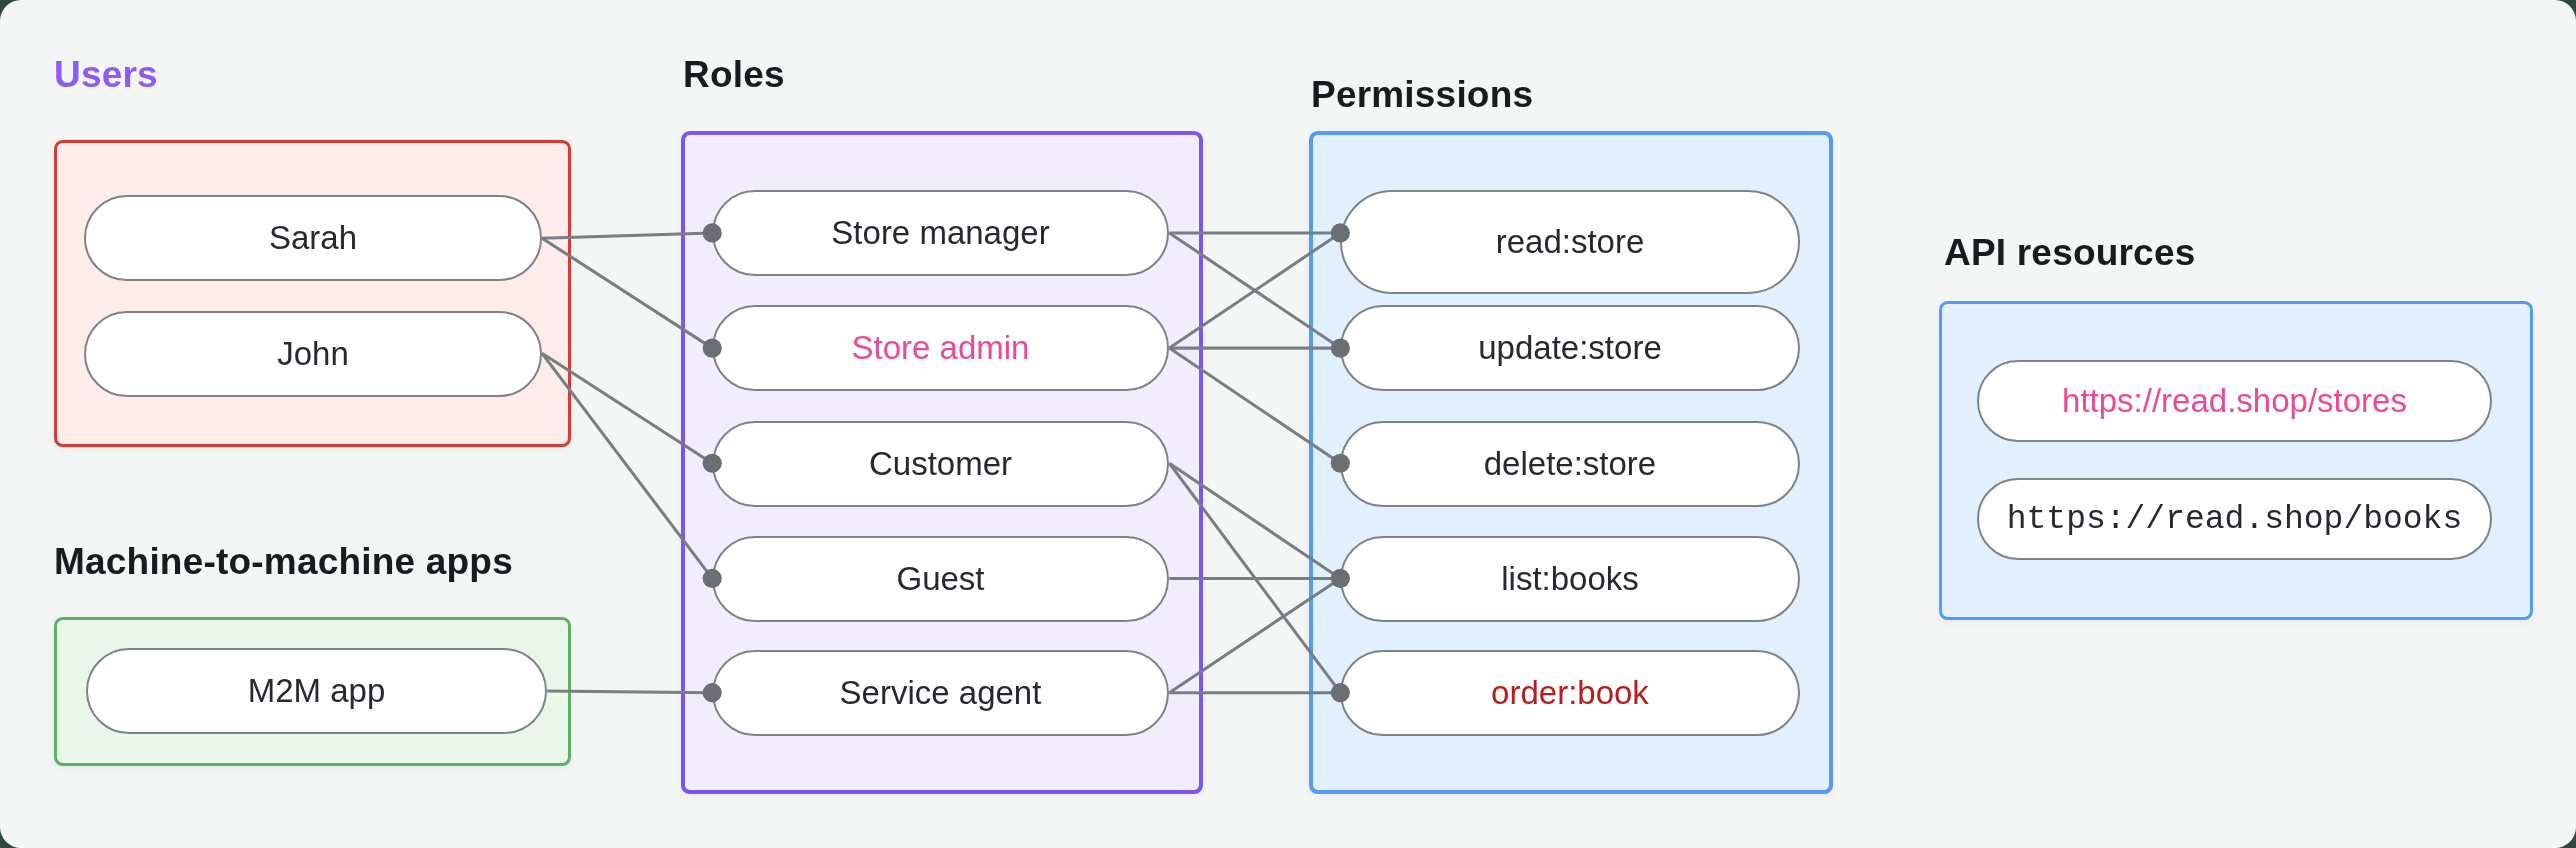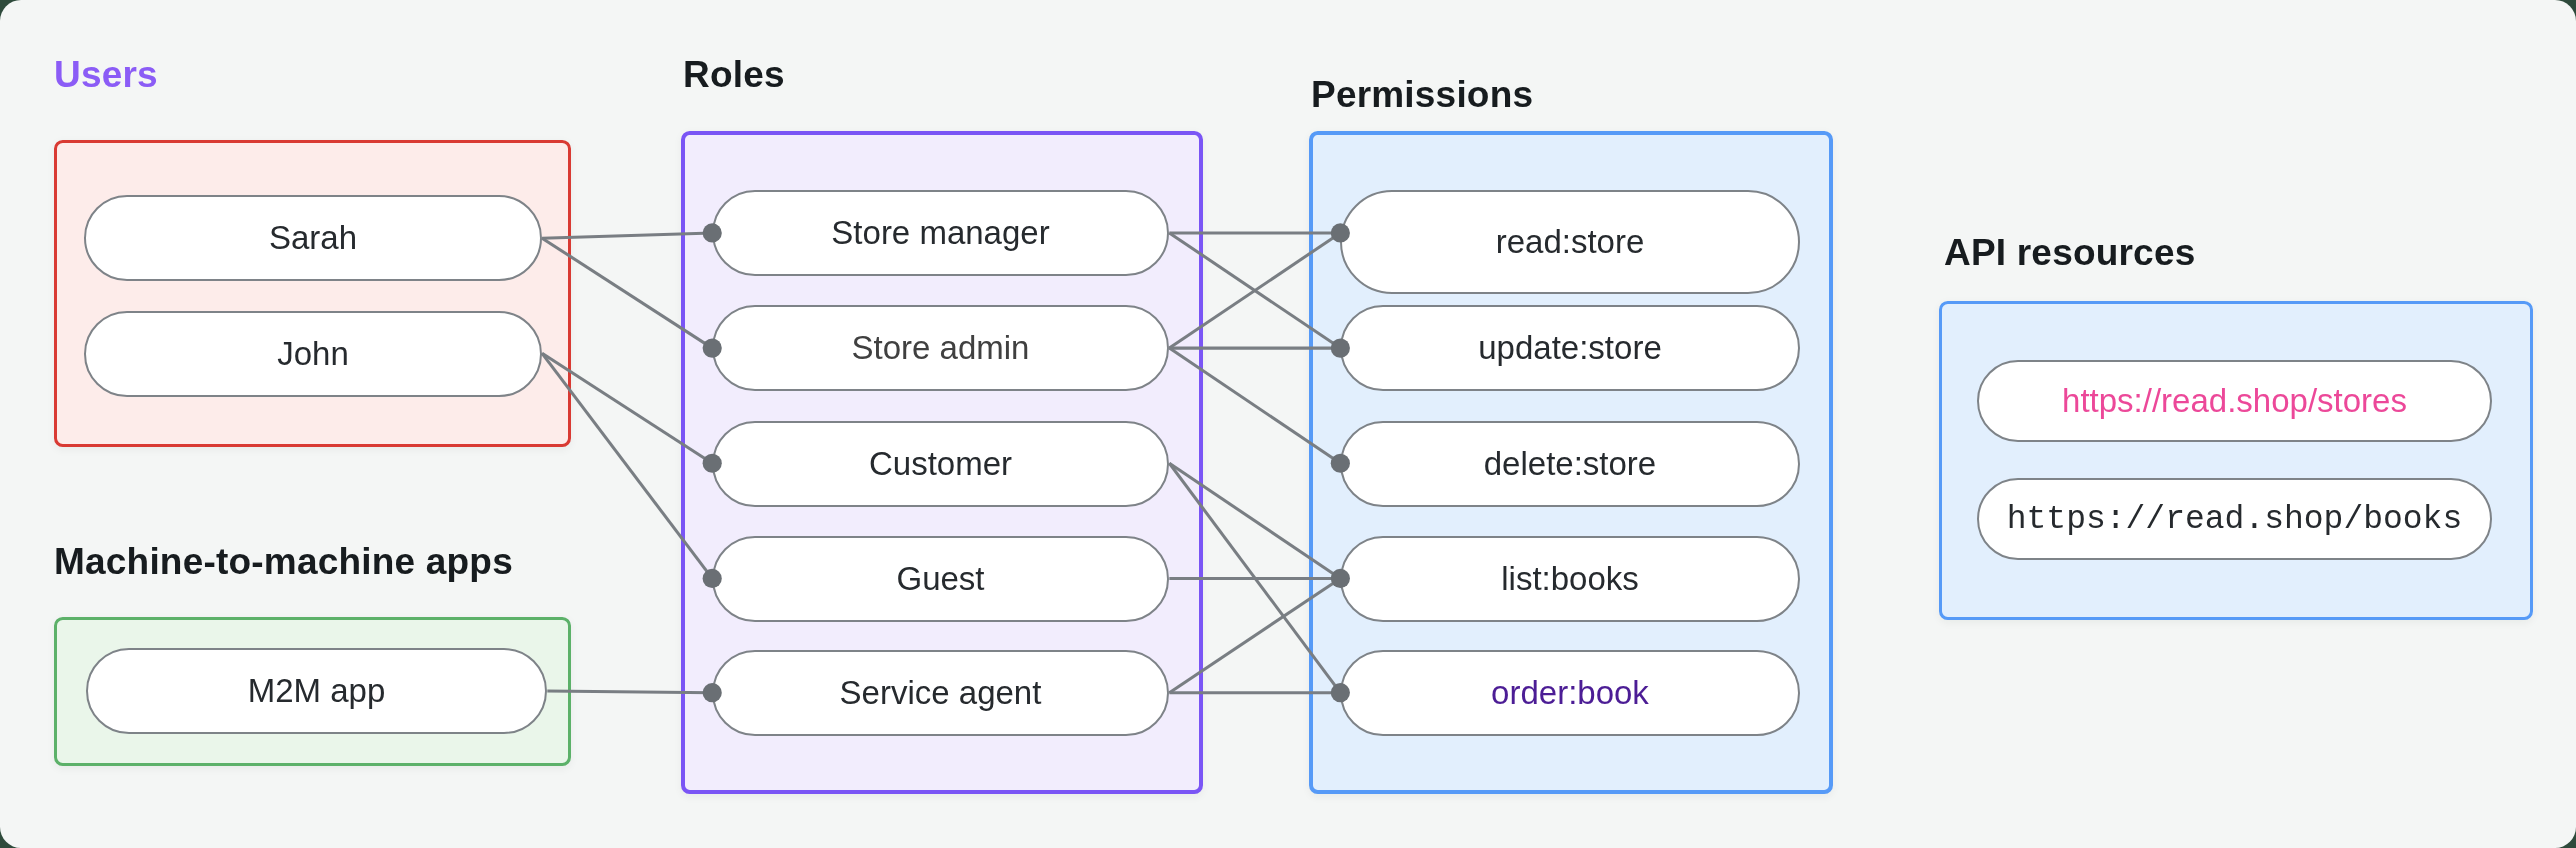--- a/index.html
+++ b/index.html
@@ -56,31 +56,31 @@
       <div class="group-label" style="left: 54px; top: 54px; color: #8b5cf6;">Users</div>
       <div class="group-box" style="left: 54px; top: 140px; width: 517px; height: 307px; border-width: 3.5px; border-color: rgb(217, 58, 51); background: rgb(253, 236, 234);"></div>
       <div class="node" style="left: 84px; top: 195px; width: 458px; height: 86px; background: rgb(255, 255, 255); border-color: rgb(126, 131, 136); color: rgb(38, 42, 46);">Sarah</div>
       <div class="node" style="left: 84px; top: 311px; width: 458px; height: 86px; background: rgb(255, 255, 255); border-color: rgb(126, 131, 136); color: rgb(38, 42, 46);">John</div>
       <div class="group-label" style="left: 54px; top: 541px; color: rgb(23, 28, 31);">Machine-to-machine apps</div>
       <div class="group-box" style="left: 54px; top: 617px; width: 517px; height: 149px; border-width: 3.5px; border-color: rgb(92, 177, 105); background: rgb(234, 246, 234);"></div>
       <div class="node" style="left: 86px; top: 648px; width: 461px; height: 86px; background: rgb(255, 255, 255); border-color: rgb(126, 131, 136); color: rgb(38, 42, 46);">M2M app</div>
       <div class="group-label" style="left: 683px; top: 54px; color: rgb(23, 28, 31);">Roles</div>
       <div class="group-box" style="left: 681px; top: 131px; width: 522px; height: 663px; border-width: 4.4px; border-color: rgb(122, 85, 245); background: rgb(242, 237, 253);"></div>
       <div class="node" style="left: 712px; top: 190px; width: 457px; height: 86px; background: rgb(255, 255, 255); border-color: rgb(126, 131, 136); color: rgb(38, 42, 46);">Store manager</div>
-      <div class="node" style="left: 712px; top: 305px; width: 457px; height: 86px; background: rgb(255, 255, 255); border-color: rgb(126, 131, 136); color: #404040;">Store admin</div>
+      <div class="node" style="left: 712px; top: 305px; width: 457px; height: 86px; background: rgb(255, 255, 255); border-color: rgb(126, 131, 136); color: #ec4899;">Store admin</div>
       <div class="node" style="left: 712px; top: 421px; width: 457px; height: 86px; background: rgb(255, 255, 255); border-color: rgb(126, 131, 136); color: rgb(38, 42, 46);">Customer</div>
       <div class="node" style="left: 712px; top: 536px; width: 457px; height: 86px; background: rgb(255, 255, 255); border-color: rgb(126, 131, 136); color: rgb(38, 42, 46);">Guest</div>
       <div class="node" style="left: 712px; top: 650px; width: 457px; height: 86px; background: rgb(255, 255, 255); border-color: rgb(126, 131, 136); color: rgb(38, 42, 46);">Service agent</div>
       <div class="group-label" style="left: 1311px; top: 54px; color: rgb(23, 28, 31); margin-top: 20px;">Permissions</div>
       <div class="group-box" style="left: 1309px; top: 131px; width: 524px; height: 663px; border-width: 4.4px; border-color: rgb(86, 154, 247); background: rgb(226, 239, 253);"></div>
       <div class="node" style="left: 1340px; top: 190px; width: 460px; height: 104px; background: rgb(255, 255, 255); border-color: rgb(126, 131, 136); color: rgb(38, 42, 46);">read:store</div>
       <div class="node" style="left: 1340px; top: 305px; width: 460px; height: 86px; background: rgb(255, 255, 255); border-color: rgb(126, 131, 136); color: rgb(38, 42, 46);">update:store</div>
       <div class="node" style="left: 1340px; top: 421px; width: 460px; height: 86px; background: rgb(255, 255, 255); border-color: rgb(126, 131, 136); color: rgb(38, 42, 46);">delete:store</div>
       <div class="node" style="left: 1340px; top: 536px; width: 460px; height: 86px; background: rgb(255, 255, 255); border-color: rgb(126, 131, 136); color: rgb(38, 42, 46);">list:books</div>
-      <div class="node" style="left: 1340px; top: 650px; width: 460px; height: 86px; background: rgb(255, 255, 255); border-color: rgb(126, 131, 136); color: #4c1d95;">order:book</div>
+      <div class="node" style="left: 1340px; top: 650px; width: 460px; height: 86px; background: rgb(255, 255, 255); border-color: rgb(126, 131, 136); color: #b91c1c;">order:book</div>
       <div class="group-label" style="left: 1944px; top: 232px; color: rgb(23, 28, 31);">API resources</div>
       <div class="group-box" style="left: 1939px; top: 301px; width: 594px; height: 319px; border-width: 3.5px; border-color: rgb(86, 154, 247); background: rgb(226, 239, 253);"></div>
       <div class="node" style="left: 1977px; top: 360px; width: 515px; height: 82px; background: rgb(255, 255, 255); border-color: rgb(126, 131, 136); color: #ec4899;">https://read.shop/stores</div>
       <div class="node" style="left: 1977px; top: 478px; width: 515px; height: 82px; background: rgb(255, 255, 255); border-color: rgb(126, 131, 136); color: rgb(38, 42, 46); font-family: Liberation Mono, monospace;">https://read.shop/books</div>
     </div>
   <svg id="edges" class="edges" width="2576" height="848" viewBox="0 0 2952 972">
       <line x1="621" y1="273" x2="816" y2="267" stroke="#797e83" stroke-width="3.5"></line>
       <line x1="621" y1="273" x2="816" y2="399" stroke="#797e83" stroke-width="3.5"></line>
       <line x1="621" y1="405" x2="816" y2="531" stroke="#797e83" stroke-width="3.5"></line>
       <line x1="621" y1="405" x2="816" y2="663" stroke="#797e83" stroke-width="3.5"></line>

